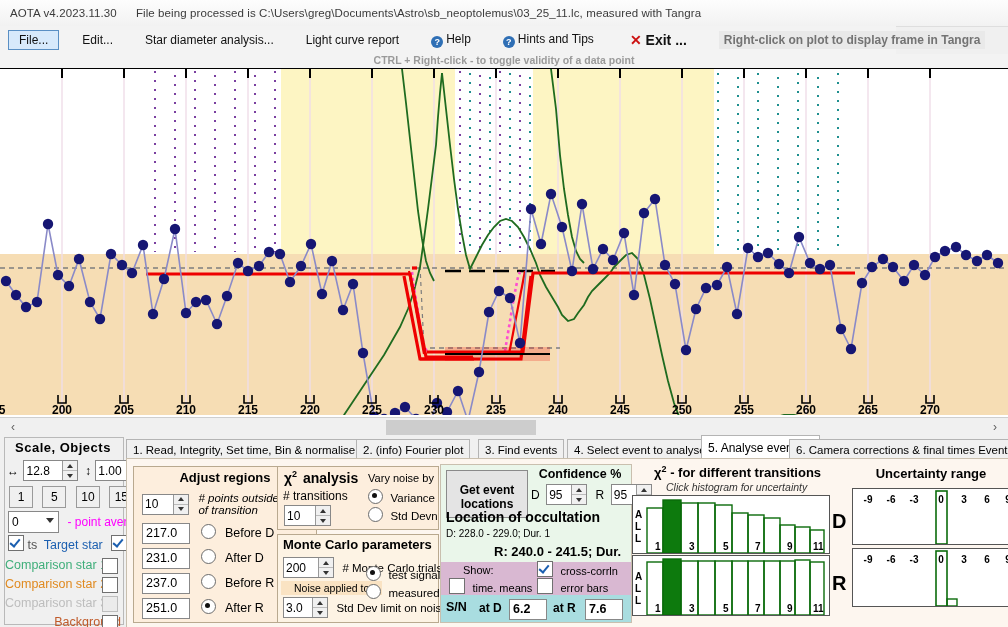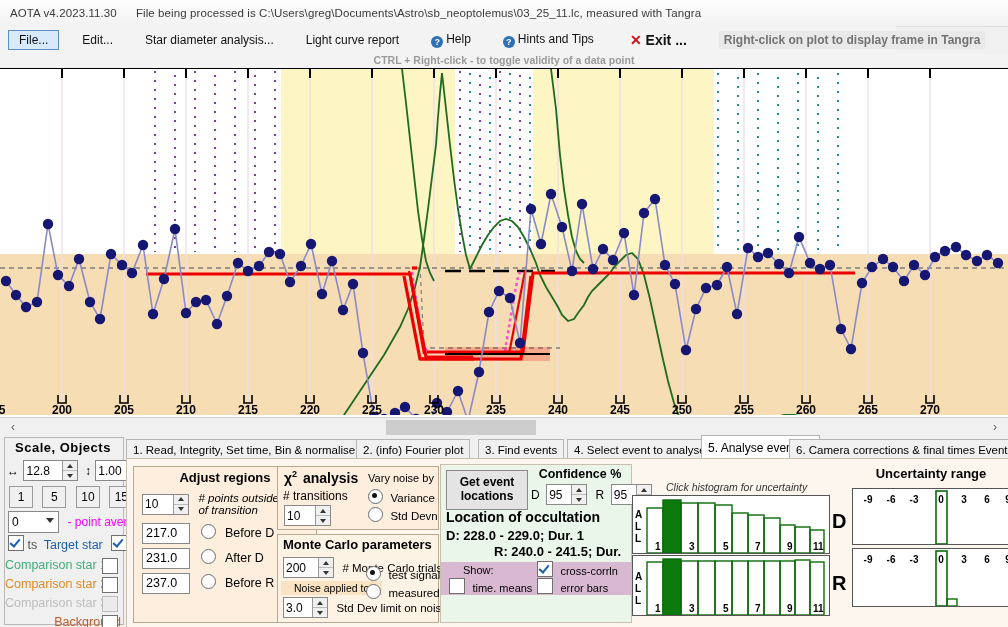--- a/index.html
+++ b/index.html
@@ -558,20 +558,25 @@
         <div style="position:absolute;left:8px;top:81px;white-space:nowrap;">
           <span class="tbox" style="width:40px;">231.0</span>
           <span class="radio" style="margin-left:7px;"></span>
           <span style="font-size:12.5px;margin-left:4px;">After D</span>
         </div>
         <div style="position:absolute;left:8px;top:106px;white-space:nowrap;">
           <span class="tbox" style="width:40px;">237.0</span>
           <span class="radio" style="margin-left:7px;"></span>
           <span style="font-size:12.5px;margin-left:4px;">Before R</span>
         </div>
+        <div style="position:absolute;left:8px;top:131px;white-space:nowrap;">
+          <span class="tbox" style="width:40px;">251.0</span>
+          <span class="radio on" style="margin-left:7px;"></span>
+          <span style="font-size:12.5px;margin-left:4px;">After R</span>
+        </div>
       </div>
 
       <div class="fset" style="left:150px;top:7px;width:160px;height:62px;">
         <div style="position:absolute;left:6px;top:2px;font-weight:bold;font-size:14px;">
           <span>χ</span><sup style="font-size:9px;">2</sup>
           <span style="margin-left:2px;">analysis</span>
         </div>
         <div style="position:absolute;left:5px;top:22px;font-size:12px;"># transitions</div>
         <div style="position:absolute;left:6px;top:38px;">
           <span class="spin">
@@ -620,21 +625,21 @@
           <span class="radio on"></span>
           <span style="font-size:11.5px;margin-left:3px;">test signal</span>
         </div>
         <div style="position:absolute;left:88px;top:48px;white-space:nowrap;">
           <span class="radio"></span>
           <span style="font-size:11.5px;margin-left:3px;">measured</span>
         </div>
       </div>
 
       <div style="position:absolute;left:313px;top:5px;width:190px;height:157px;background:#eaf6ea;border:1px solid #c9bfae;">
-        <div class="gbtn" style="position:absolute;left:5px;top:5px;width:80px;height:34px;padding-top:4px;">
+        <div class="gbtn" style="position:absolute;left:5px;top:5px;width:80px;height:34px;padding-top:12px;">
           <span>Get event</span><br>
           <span>locations</span>
         </div>
         <div style="position:absolute;left:90px;top:2px;width:98px;text-align:center;font-weight:bold;font-size:12.5px;">Confidence %</div>
         <div style="position:absolute;left:90px;top:19px;white-space:nowrap;">
           <span style="font-size:12px;">D</span>
           <span class="spin" style="margin-left:2px;">
             <input readonly="" style="width: 20px;" value="95">
             <span class="spinbtns">
                 <i></i>
@@ -644,42 +649,53 @@
           <span style="font-size:12px;margin-left:4px;">R</span>
           <span class="spin" style="margin-left:2px;">
             <input readonly="" style="width: 20px;" value="95">
             <span class="spinbtns">
                 <i></i>
                 <i></i>
               </span>
           </span>
         </div>
         <div style="position:absolute;left:5px;top:44px;font-weight:bold;font-size:14px;">Location of occultation</div>
-        <div style="position:absolute;left:5px;top:63px;font-weight:bold;font-size:13px;">D: 228.0 - 229.0; Dur. 1</div>
+        <div style="position:absolute;left:5px;top:63px;font-weight:normal;font-size:10px;">D: 228.0 - 229.0; Dur. 1</div>
         <div style="position:absolute;left:5px;top:79px;font-weight:bold;font-size:13px;padding-left:48px;">R: 240.0 - 241.5; Dur. 1</div>
 
         <div style="position:absolute;left:0;top:97px;width:190px;height:33px;background:#d9b8d2;">
           <div style="position:absolute;left:22px;top:2px;font-size:11px;">Show:</div>
           <div style="position:absolute;left:8px;top:16px;white-space:nowrap;">
             <span class="cbx"></span>
             <span style="font-size:11px;margin-left:3px;">time. means</span>
           </div>
           <div style="position:absolute;left:96px;top:-1px;white-space:nowrap;">
             <span class="cbx on"></span>
             <span style="font-size:11px;margin-left:3px;">cross-corrln</span>
           </div>
           <div style="position:absolute;left:96px;top:16px;white-space:nowrap;">
             <span class="cbx"></span>
             <span style="font-size:11px;margin-left:3px;">error bars</span>
           </div>
         </div>
 
+        <div style="position:absolute;left:0;top:130px;width:190px;height:27px;background:#a9dde0;">
+          <span style="position:absolute;left:5px;top:5px;font-weight:bold;font-size:12.5px;">S/N</span>
+          <span style="position:absolute;left:38px;top:6px;font-weight:bold;font-size:12px;">at D</span>
+          <span class="tbox" style="position:absolute;left:68px;top:4px;width:30px;font-weight:bold;">6.2</span>
+          <span style="position:absolute;left:112px;top:6px;font-weight:bold;font-size:12px;">at R</span>
+          <span class="tbox" style="position:absolute;left:144px;top:4px;width:30px;font-weight:bold;">7.6</span>
+        </div>
       </div>
 
       <div style="position:absolute;left:505px;top:3px;width:218px;height:160px;">
+        <div style="position:absolute;left:22px;top:2px;font-weight:bold;font-size:13px;white-space:nowrap;">
+          <span>χ</span><sup style="font-size:9px;">2</sup>
+          <span>- for different transitions</span>
+        </div>
         <div class="ital" style="position:absolute;left:34px;top:19px;font-size:10.5px;color:#333;">Click histogram for uncertainty</div>
 
         <div class="histbox" style="left:0px;top:33px;width:196px;height:57px;">
           <svg width="196" height="57" viewBox="0 0 196 57">
             <g stroke="#0a6b0a" fill="none" stroke-width="1.4">
               <rect x="14" y="12" width="16" height="45"></rect>
               <rect x="30" y="4" width="18" height="53" fill="#0d7a0d"></rect>
               <rect x="48" y="7" width="17" height="50"></rect>
               <rect x="65" y="7" width="17" height="50"></rect>
               <rect x="82" y="9" width="17" height="48"></rect>

